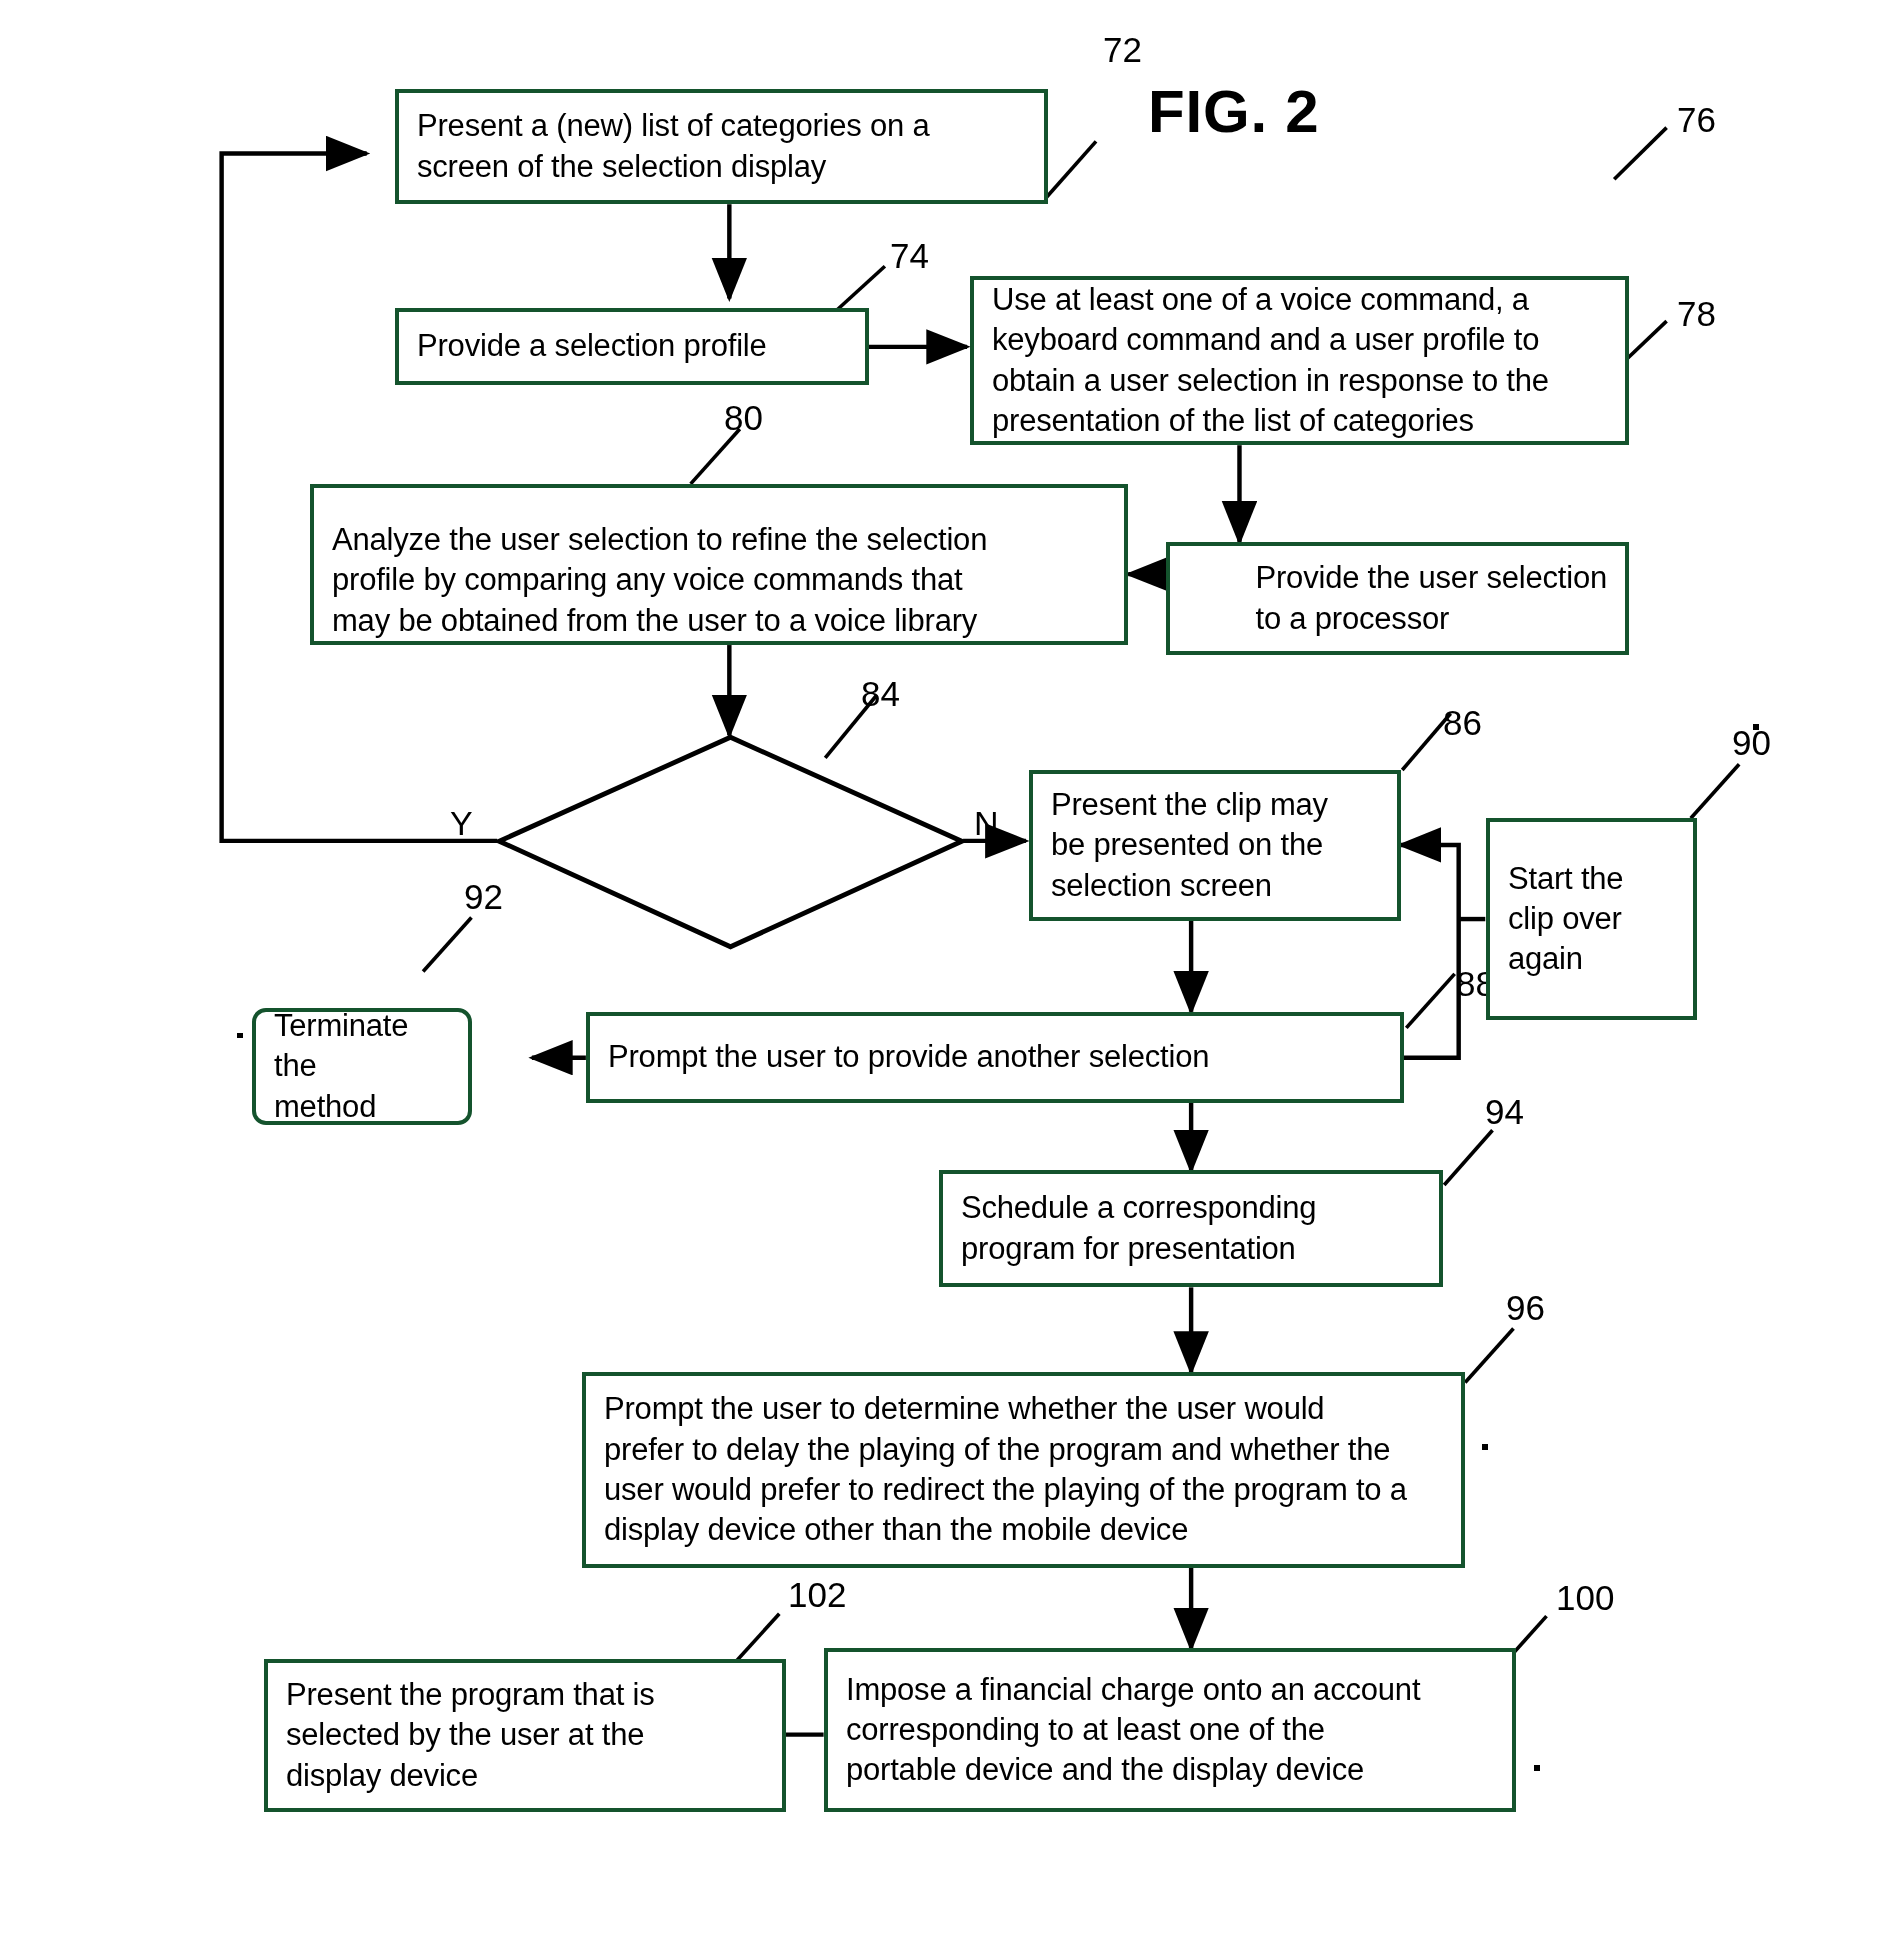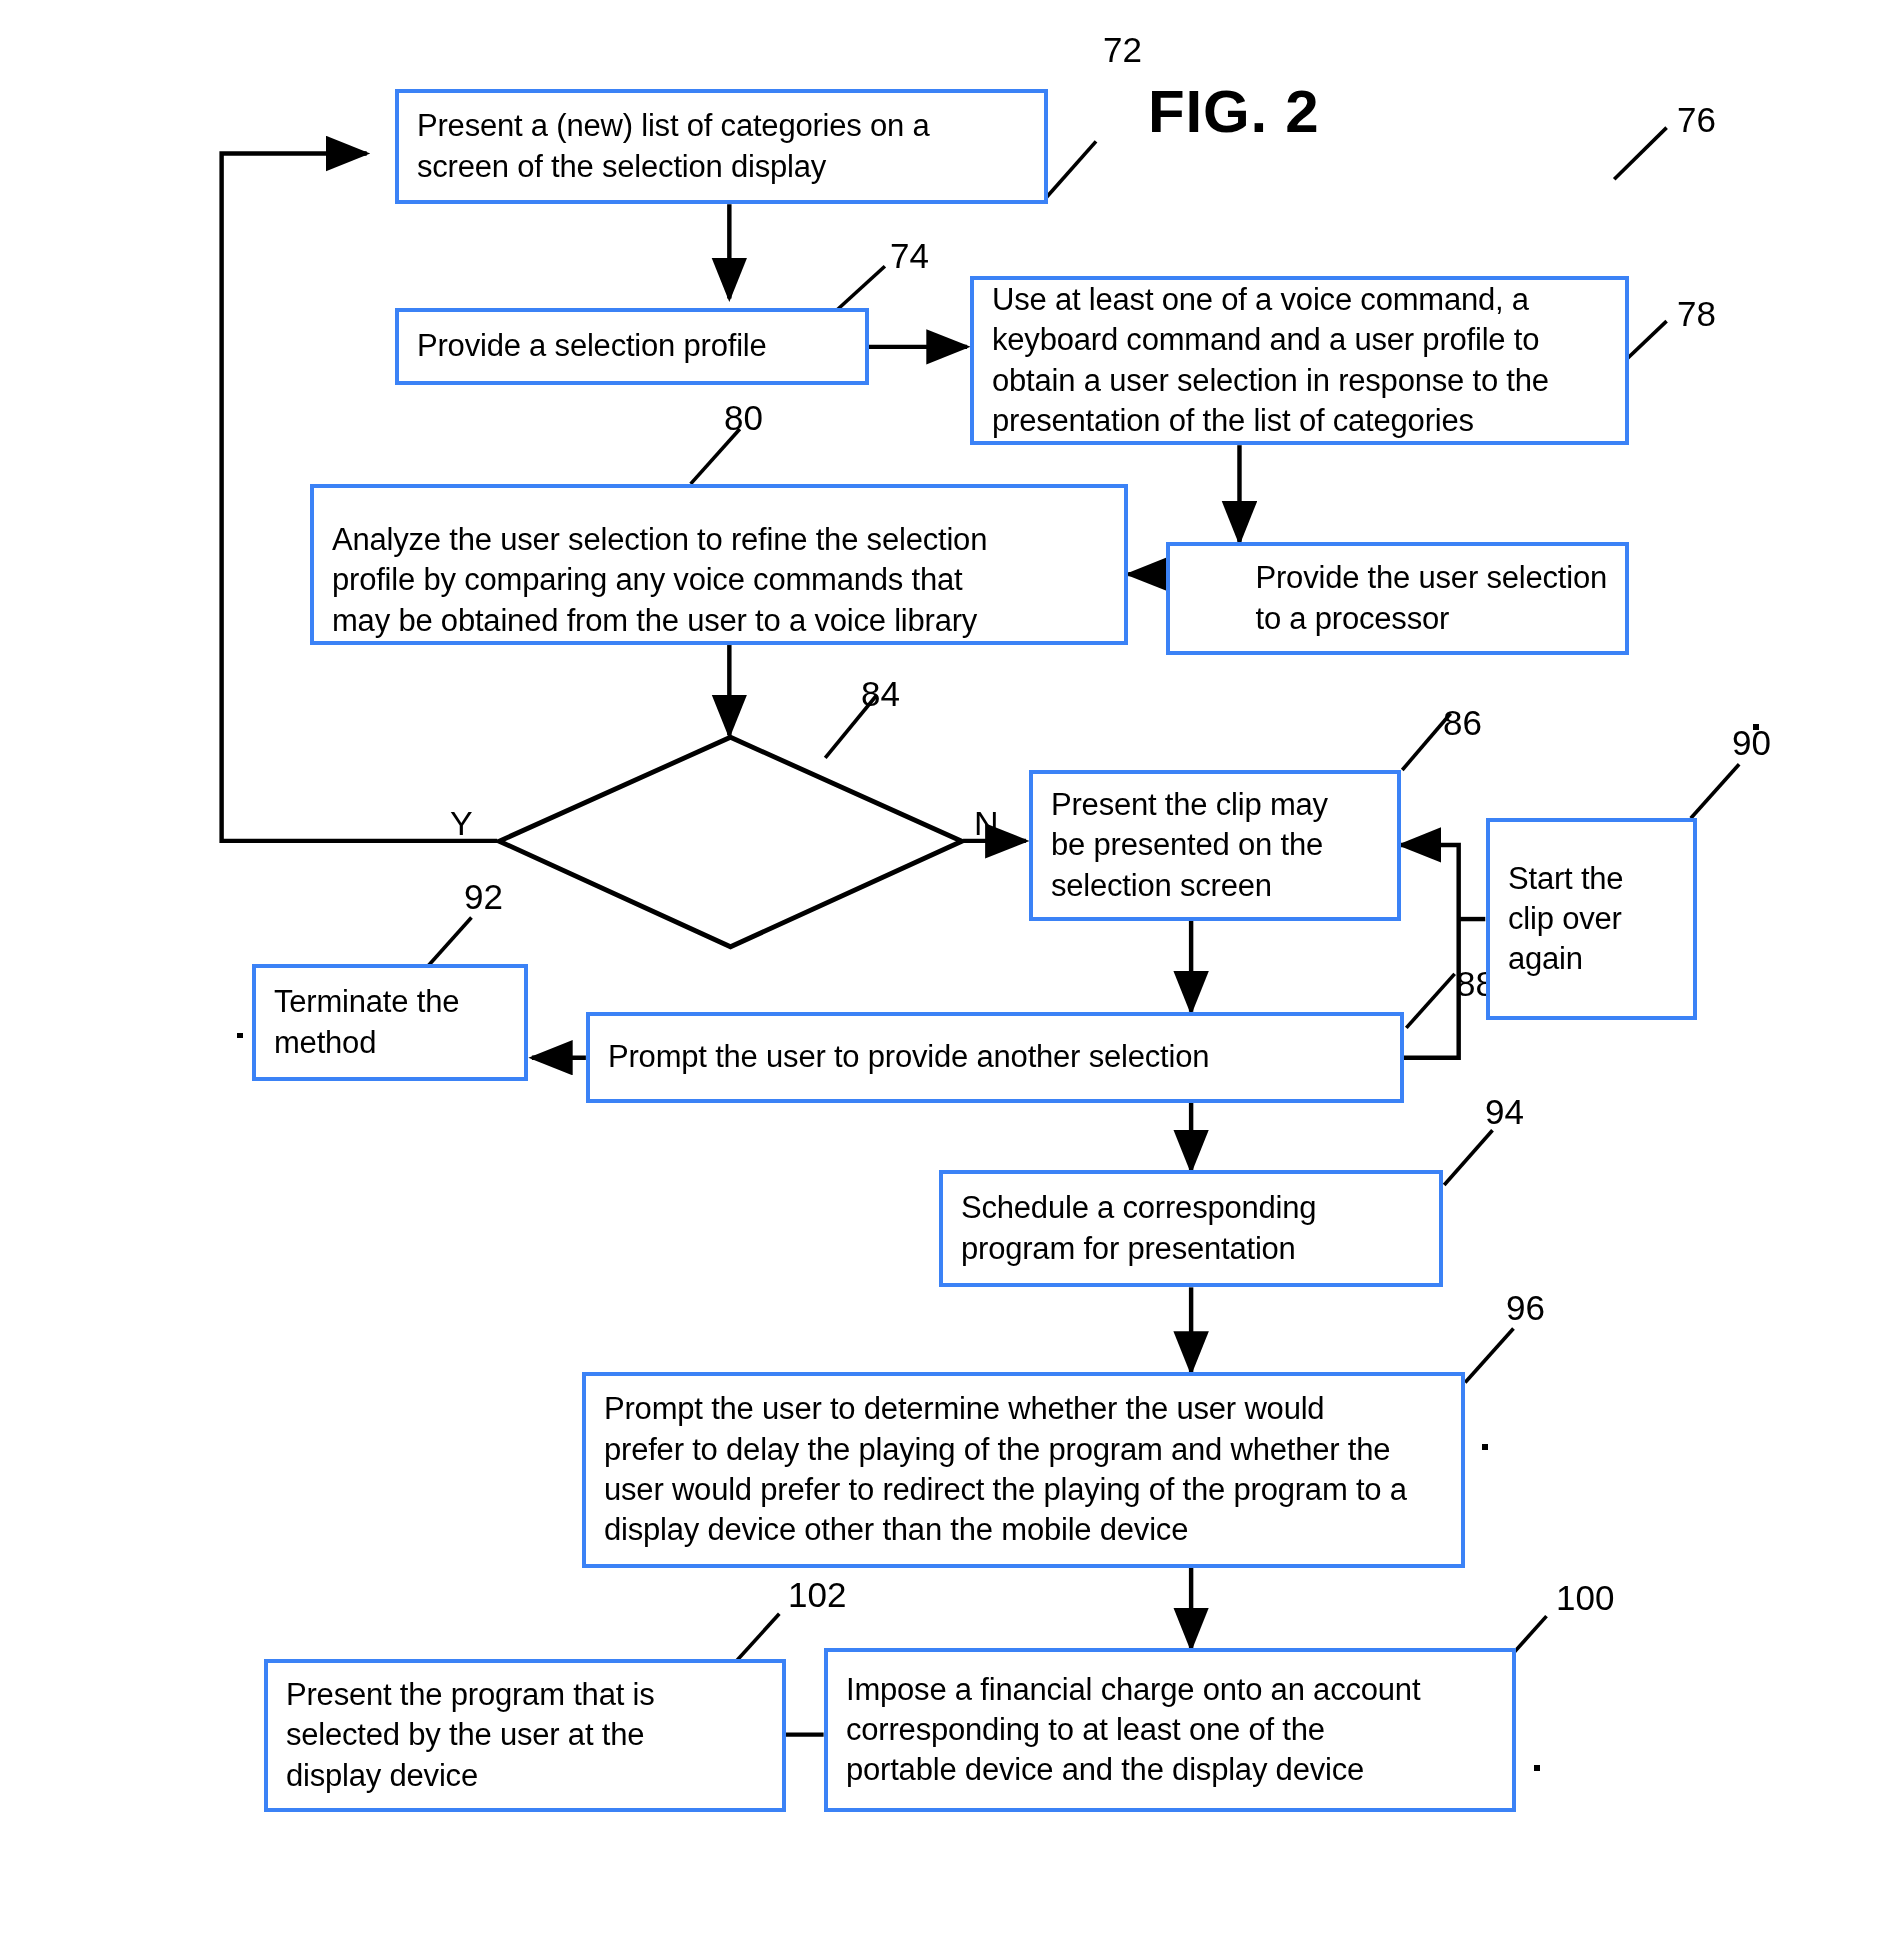--- a/index.html
+++ b/index.html
@@ -12,21 +12,21 @@
     width: 1885px;
     height: 1959px;
     background: #ffffff;
     font-family: "Liberation Sans", sans-serif;
     color: #000000;
     overflow: hidden;
   }
   .node {
     position: absolute;
     box-sizing: border-box;
-    border: 4px solid #3b82f6;
+    border: 4px solid #14532d;
     background: #fff;
     display: flex;
     align-items: center;
     justify-content: flex-start;
   }
   .node .txt {
     padding: 0 18px;
     font-size: 31px;
     line-height: 1.30;
     letter-spacing: -0.2px;
@@ -191,21 +191,21 @@
   </div>
   <div class="ref" style="left:1456px;top:966px;">88</div>
 
   <div class="node" style="left:1486px;top:818px;width:211px;height:202px;">
     <div class="txt">Start the
 clip over
 again</div>
   </div>
   <div class="ref" style="left:1732px;top:725px;">90</div>
 
-  <div class="node" style="left:252px;top:964px;width:276px;height:117px;">
+  <div class="node" style="left:252px;top:1008px;width:220px;height:117px;border-radius:14px;">
     <div class="txt">Terminate the
 method</div>
   </div>
   <div class="ref" style="left:464px;top:879px;">92</div>
 
   <div class="node" style="left:939px;top:1170px;width:504px;height:117px;">
     <div class="txt">Schedule a corresponding
 program for presentation</div>
   </div>
   <div class="ref" style="left:1485px;top:1094px;">94</div>

